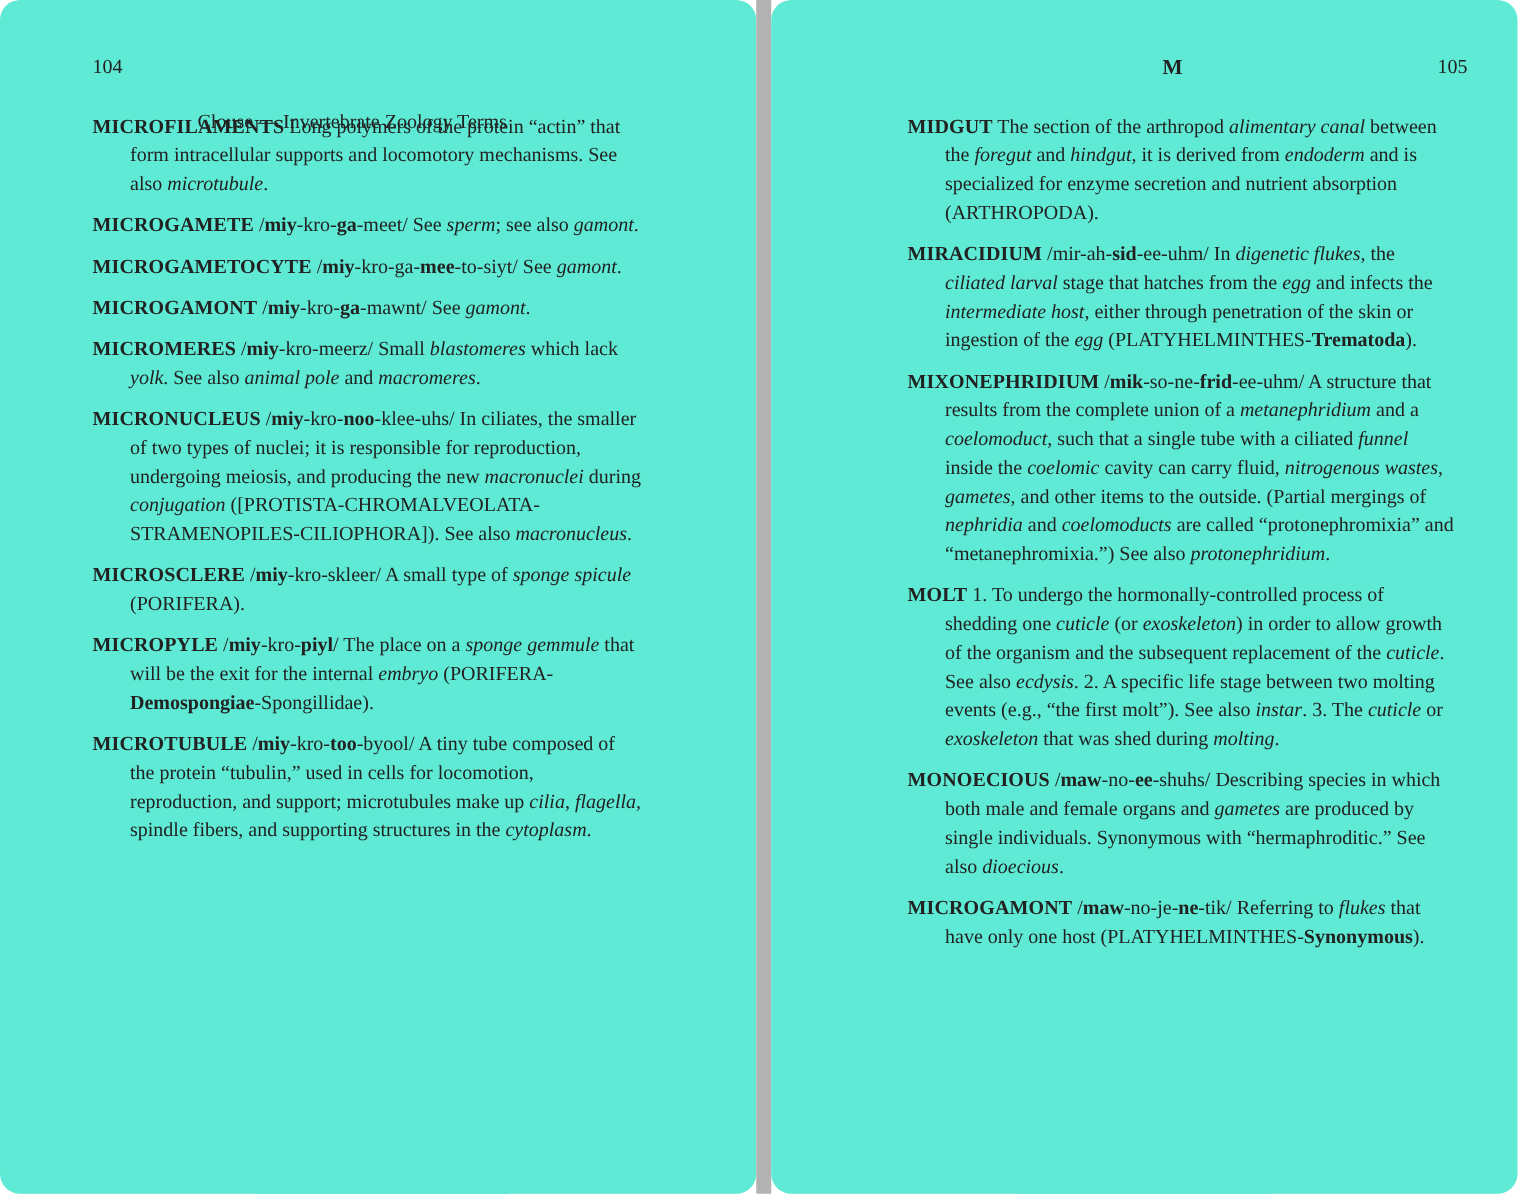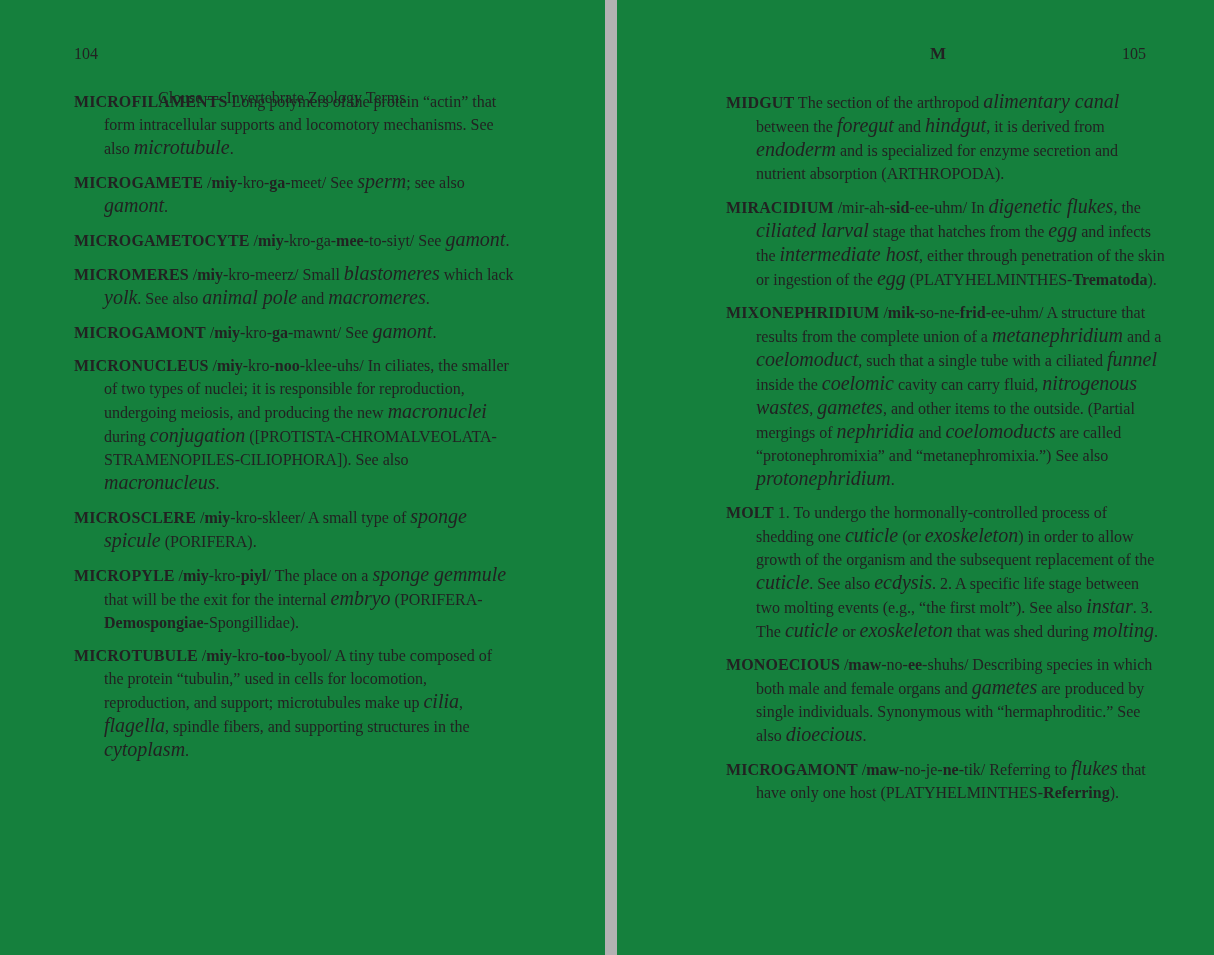--- a/index.html
+++ b/index.html
@@ -1,65 +1,65 @@
 <!DOCTYPE html>
 <html><head>
 <meta charset="utf-8">
 <style>
   html, body { margin:0; padding:0; }
   body {
     width:1214px; height:955px; overflow:hidden; background:#ffffff;
     font-family:"Liberation Serif", "DejaVu Serif", serif; color:#222222;
     position:relative;
   }
-  .page { position:absolute; top:0; height:955px; background:#15803d; }
+  .page { position:absolute; top:0; height:955px; background:#5eead4;border-radius:16px; }
   .page-left { left:0; width:605px; }
   .page-right { left:617px; width:597px; }
   .gutter { position:absolute; left:605px; top:0; width:12px; height:955px; background:#b2b2b2; }
   .header { position:absolute; top:44px; font-size:16px; line-height:20px; }
   .pn-left { left:74px; }
   .run-left { left:158px;margin-top:44px; }
   .letter-right { left:313px; font-weight:bold; font-size:17px; }
-  .pn-right { right:68px; }
+  .pn-right { right:40px; }
   .entries { position:absolute; top:90px; }
   .page-left .entries { left:74px; width:440px; }
   .page-right .entries { left:109px; width:440px; }
   .entry {
     font-size:16px; line-height:23px; padding-left:30px; text-indent:-30px;
     margin:0 0 10px 0;
   }
   .entry .b { font-weight:bold; }
-  .entry .i { font-style:italic; font-size:20px; }
+  .entry .i { font-style:italic; font-size:16px; }
   .entry .term { font-weight:bold; letter-spacing:0.1px; }
 </style>
 </head>
 <body>
 
 <div class="page page-left">
   <div class="header pn-left">104</div>
   <div class="header run-left">Clouse — Invertebrate Zoology Terms</div>
   <div class="entries">
       <p class="entry"><span class="term">MICROFILAMENTS</span><span>  Long polymers of the protein “actin” that form intracellular supports and locomotory mechanisms. See also </span><span class="i">microtubule</span><span>.</span></p>
       <p class="entry"><span class="term">MICROGAMETE</span><span> /</span><span class="b">miy</span><span>-kro-</span><span class="b">ga</span><span>-meet/ See </span><span class="i">sperm</span><span>; see also </span><span class="i">gamont</span><span>.</span></p>
       <p class="entry"><span class="term">MICROGAMETOCYTE</span><span> /</span><span class="b">miy</span><span>-kro-ga-</span><span class="b">mee</span><span>-to-siyt/ See </span><span class="i">gamont</span><span>.</span></p>
+      <p class="entry"><span class="term">MICROGAMONT</span><span> /</span><span class="b">miy</span><span>-kro-</span><span class="b">ga</span><span>-mawnt/ See </span><span class="i">gamont</span><span>.</span></p>
       <p class="entry"><span class="term">MICROMERES</span><span> /</span><span class="b">miy</span><span>-kro-meerz/ Small </span><span class="i">blastomeres</span><span> which lack </span><span class="i">yolk</span><span>. See also </span><span class="i">animal pole</span><span> and </span><span class="i">macromeres</span><span>.</span></p>
-      <p class="entry"><span class="term">MICROGAMONT</span><span> /</span><span class="b">miy</span><span>-kro-</span><span class="b">ga</span><span>-mawnt/ See </span><span class="i">gamont</span><span>.</span></p>
       <p class="entry"><span class="term">MICRONUCLEUS</span><span> /</span><span class="b">miy</span><span>-kro-</span><span class="b">noo</span><span>-klee-uhs/ In ciliates, the smaller of two types of nuclei; it is responsible for reproduction, undergoing meiosis, and producing the new </span><span class="i">macronuclei</span><span> during </span><span class="i">conjugation</span><span> ([PROTISTA-CHROMALVEOLATA-STRAMENOPILES-CILIOPHORA]). See also </span><span class="i">macronucleus</span><span>.</span></p>
       <p class="entry"><span class="term">MICROSCLERE</span><span> /</span><span class="b">miy</span><span>-kro-skleer/ A small type of </span><span class="i">sponge spicule</span><span> (PORIFERA).</span></p>
       <p class="entry"><span class="term">MICROPYLE</span><span> /</span><span class="b">miy</span><span>-kro-</span><span class="b">piyl</span><span>/ The place on a </span><span class="i">sponge gemmule</span><span> that will be the exit for the internal </span><span class="i">embryo</span><span> (PORIFERA-</span><span class="b">Demospongiae</span><span>-Spongillidae).</span></p>
       <p class="entry"><span class="term">MICROTUBULE</span><span> /</span><span class="b">miy</span><span>-kro-</span><span class="b">too</span><span>-byool/ A tiny tube composed of the protein “tubulin,” used in cells for locomotion, reproduction, and support; microtubules make up </span><span class="i">cilia</span><span>, </span><span class="i">flagella</span><span>, spindle fibers, and supporting structures in the </span><span class="i">cytoplasm</span><span>.</span></p>
     </div>
 </div>
 
 <div class="gutter"></div>
 
 <div class="page page-right">
   <div class="header letter-right">M</div>
   <div class="header pn-right">105</div>
   <div class="entries">
       <p class="entry"><span class="term">MIDGUT</span><span>  The section of the arthropod </span><span class="i">alimentary canal</span><span> between the </span><span class="i">foregut</span><span> and </span><span class="i">hindgut</span><span>, it is derived from </span><span class="i">endoderm</span><span> and is specialized for enzyme secretion and nutrient absorption (ARTHROPODA).</span></p>
       <p class="entry"><span class="term">MIRACIDIUM</span><span> /mir-ah-</span><span class="b">sid</span><span>-ee-uhm/ In </span><span class="i">digenetic flukes</span><span>, the </span><span class="i">ciliated larval</span><span> stage that hatches from the </span><span class="i">egg</span><span> and infects the </span><span class="i">intermediate host</span><span>, either through penetration of the skin or ingestion of the </span><span class="i">egg</span><span> (PLATYHELMINTHES-</span><span class="b">Trematoda</span><span>).</span></p>
       <p class="entry"><span class="term">MIXONEPHRIDIUM</span><span> /</span><span class="b">mik</span><span>-so-ne-</span><span class="b">frid</span><span>-ee-uhm/ A structure that results from the complete union of a </span><span class="i">metanephridium</span><span> and a </span><span class="i">coelomoduct</span><span>, such that a single tube with a ciliated </span><span class="i">funnel</span><span> inside the </span><span class="i">coelomic</span><span> cavity can carry fluid, </span><span class="i">nitrogenous wastes</span><span>, </span><span class="i">gametes</span><span>, and other items to the outside. (Partial mergings of </span><span class="i">nephridia</span><span> and </span><span class="i">coelomoducts</span><span> are called “protonephromixia” and “metanephromixia.”) See also </span><span class="i">protonephridium</span><span>.</span></p>
       <p class="entry"><span class="term">MOLT</span><span>  1. To undergo the hormonally-controlled process of shedding one </span><span class="i">cuticle</span><span> (or </span><span class="i">exoskeleton</span><span>) in order to allow growth of the organism and the subsequent replacement of the </span><span class="i">cuticle</span><span>. See also </span><span class="i">ecdysis</span><span>. 2. A specific life stage between two molting events (e.g., “the first molt”). See also </span><span class="i">instar</span><span>. 3. The </span><span class="i">cuticle</span><span> or </span><span class="i">exoskeleton</span><span> that was shed during </span><span class="i">molting</span><span>.</span></p>
       <p class="entry"><span class="term">MONOECIOUS</span><span> /</span><span class="b">maw</span><span>-no-</span><span class="b">ee</span><span>-shuhs/ Describing species in which both male and female organs and </span><span class="i">gametes</span><span> are produced by single individuals. Synonymous with “hermaphroditic.” See also </span><span class="i">dioecious</span><span>.</span></p>
-      <p class="entry"><span class="term">MICROGAMONT</span><span> /</span><span class="b">maw</span><span>-no-je-</span><span class="b">ne</span><span>-tik/ Referring to </span><span class="i">flukes</span><span> that have only one host (PLATYHELMINTHES-</span><span class="b">Referring</span><span>).</span></p>
+      <p class="entry"><span class="term">MICROGAMONT</span><span> /</span><span class="b">maw</span><span>-no-je-</span><span class="b">ne</span><span>-tik/ Referring to </span><span class="i">flukes</span><span> that have only one host (PLATYHELMINTHES-</span><span class="b">Synonymous</span><span>).</span></p>
     </div>
 </div>
 
 </body></html>

